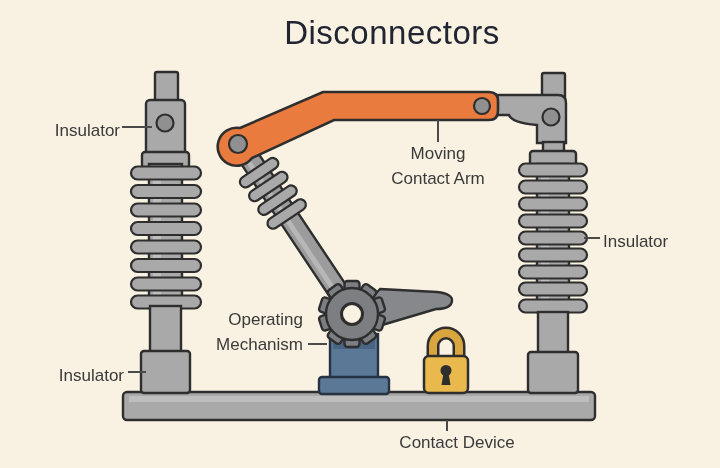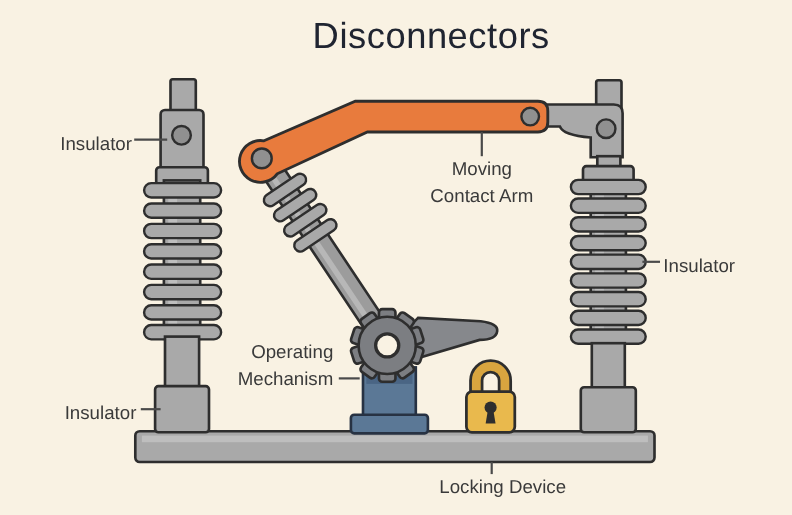--- a/index.html
+++ b/index.html
@@ -159,14 +159,14 @@
   <div class="lbl right-al" style="left:163px;top:307px;width:140px;">
     <div>Operating</div>
     <div>Mechanism</div>
   </div>
 
   <div class="lbl center-al" style="left:357px;top:141px;width:162px;">
     <div>Moving</div>
     <div>Contact Arm</div>
   </div>
 
-  <div class="lbl center-al" style="left:377px;top:430px;width:160px;">Locking Device</div>
+  <div class="lbl center-al" style="left:377px;top:430px;width:160px;">Contact Device</div>
 </div>
 
 </body></html>

